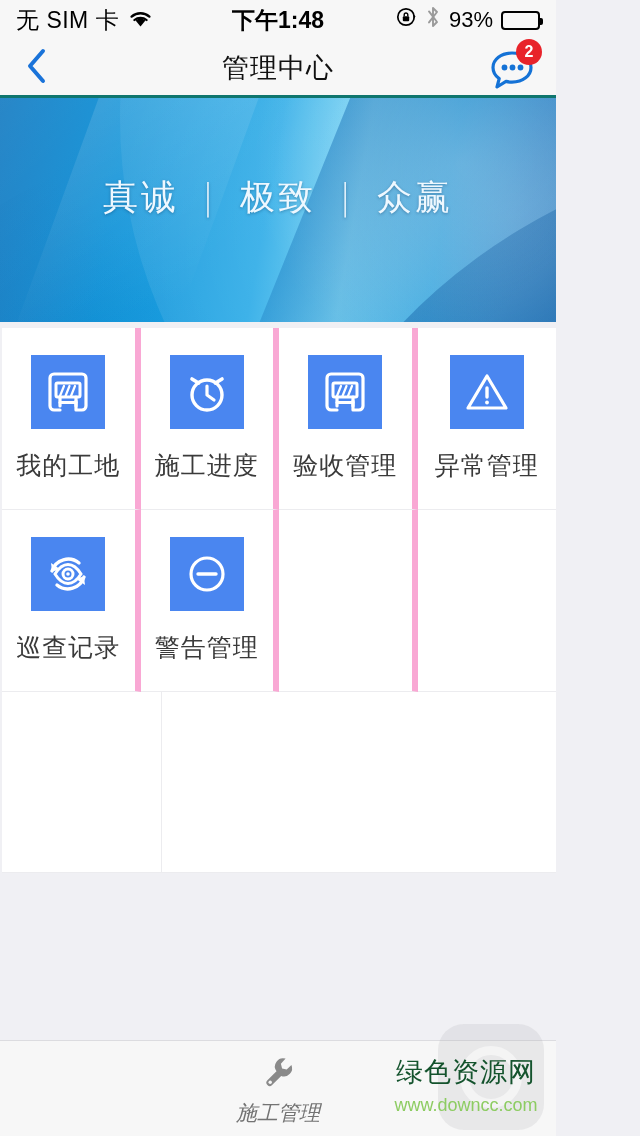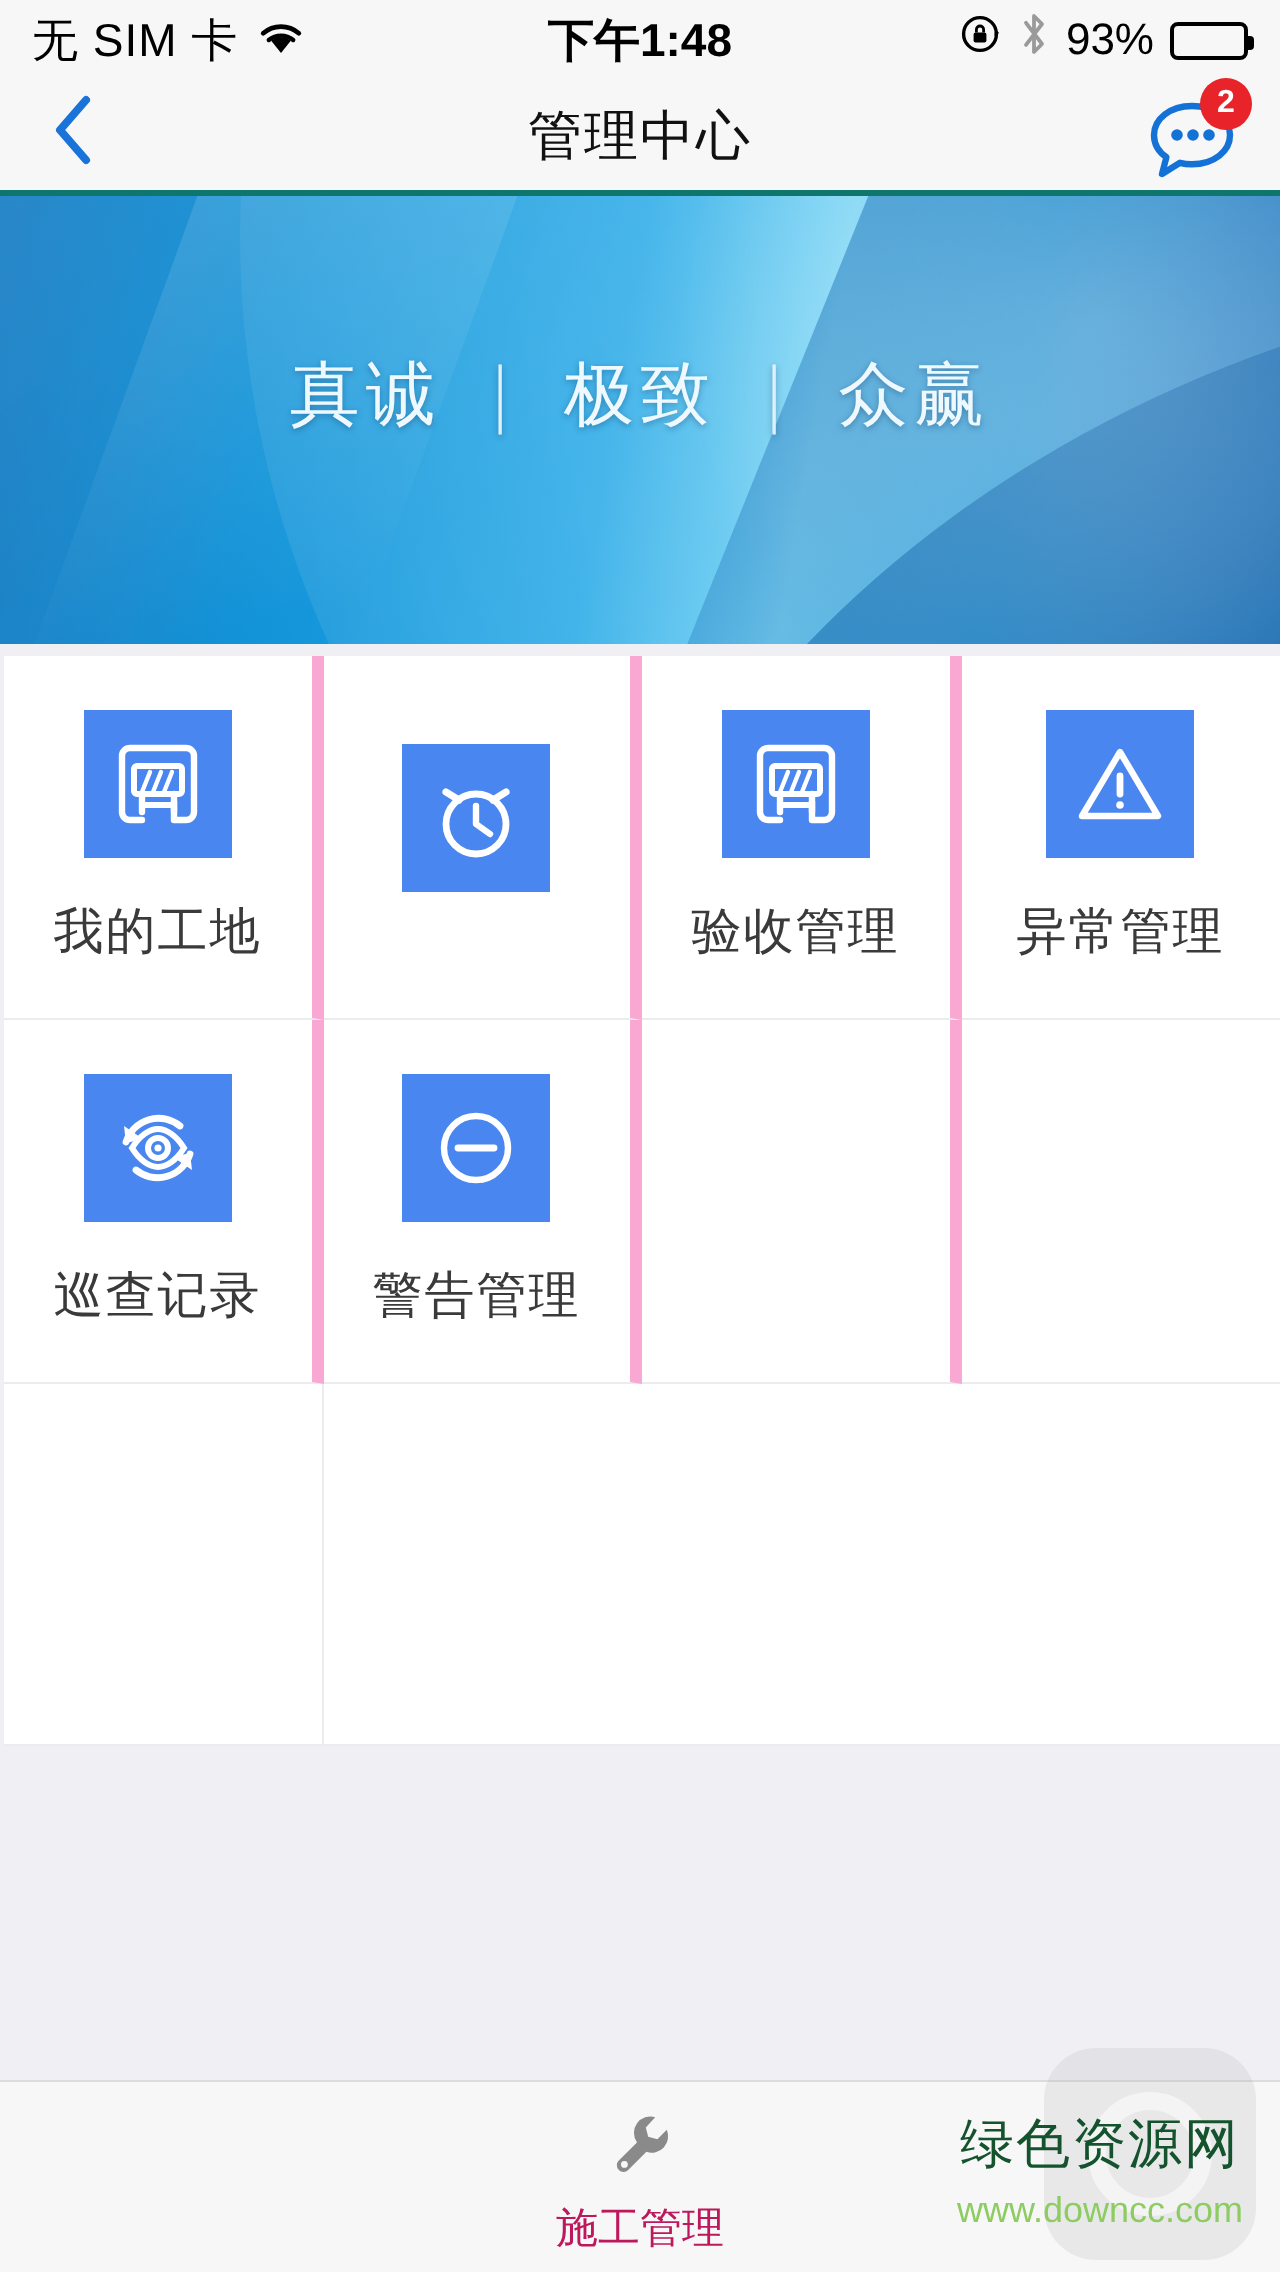--- a/index.html
+++ b/index.html
@@ -9,21 +9,21 @@
   body {
     width: 640px;
     height: 1136px;
     overflow: hidden;
     font-family: "Liberation Sans", "DejaVu Sans", sans-serif;
     background: #f0f0f4;
     -webkit-font-smoothing: antialiased;
   }
   .phone {
     position: relative;
-    width: 640px;
+    width: 556px;
     height: 1136px;
     background: #f0f0f4;
     display: flex;
     flex-direction: column;
   }
 
   
   .statusbar {
     height: 40px;
     flex: 0 0 40px;
@@ -270,21 +270,22 @@
     display: flex;
     flex-direction: column;
     align-items: center;
     justify-content: center;
     gap: 5px;
     cursor: pointer;
     padding-top: 4px;
   }
   .tab-label {
     font-size: 21px;
-    color: #be185d;
+    color: #737373;
+    font-style: italic;
   }
 
   
   .watermark {
     position: absolute;
     right: 4px;
     bottom: 2px;
     width: 172px;
     height: 112px;
     pointer-events: none;
@@ -429,20 +430,21 @@
 
       <div class="cell">
         <div class="cell-icon">
           <svg width="50" height="50" viewBox="0 0 50 50">
             <circle cx="25" cy="28" r="15" stroke="#fff" stroke-width="3.4" fill="none"></circle>
             <path d="M25 19 v9 l7 5" stroke="#fff" stroke-width="3.2" fill="none" stroke-linecap="round" stroke-linejoin="round"></path>
             <path d="M10 12 l6.5 4" stroke="#fff" stroke-width="3.6" stroke-linecap="round"></path>
             <path d="M40 12 l-6.5 4" stroke="#fff" stroke-width="3.6" stroke-linecap="round"></path>
           </svg>
         </div>
+        <div class="cell-label">施工进度</div>
       </div>
 
       <div class="cell">
         <div class="cell-icon">
           <svg width="50" height="50" viewBox="0 0 50 50">
             <path d="M11 7 h28 a4 4 0 0 1 4 4 v28 a4 4 0 0 1 -4 4 h-6 v-9 M17 43 h-6 a4 4 0 0 1 -4 -4 v-28 a4 4 0 0 1 4 -4" stroke="#fff" stroke-width="3.2" fill="none" stroke-linecap="round" stroke-linejoin="round"></path>
             <rect x="13" y="16" width="24" height="14" rx="1.5" stroke="#fff" stroke-width="3" fill="none"></rect>
             <path d="M17 29 L21 19 M22.5 29 L26.5 19 M28 29 L32 19" stroke="#fff" stroke-width="2.2" stroke-linecap="round"></path>
             <path d="M17 30 v9 M33 30 v9" stroke="#fff" stroke-width="3.2" stroke-linecap="round"></path>
             <path d="M17 35.5 h16" stroke="#fff" stroke-width="3" stroke-linecap="round"></path>

